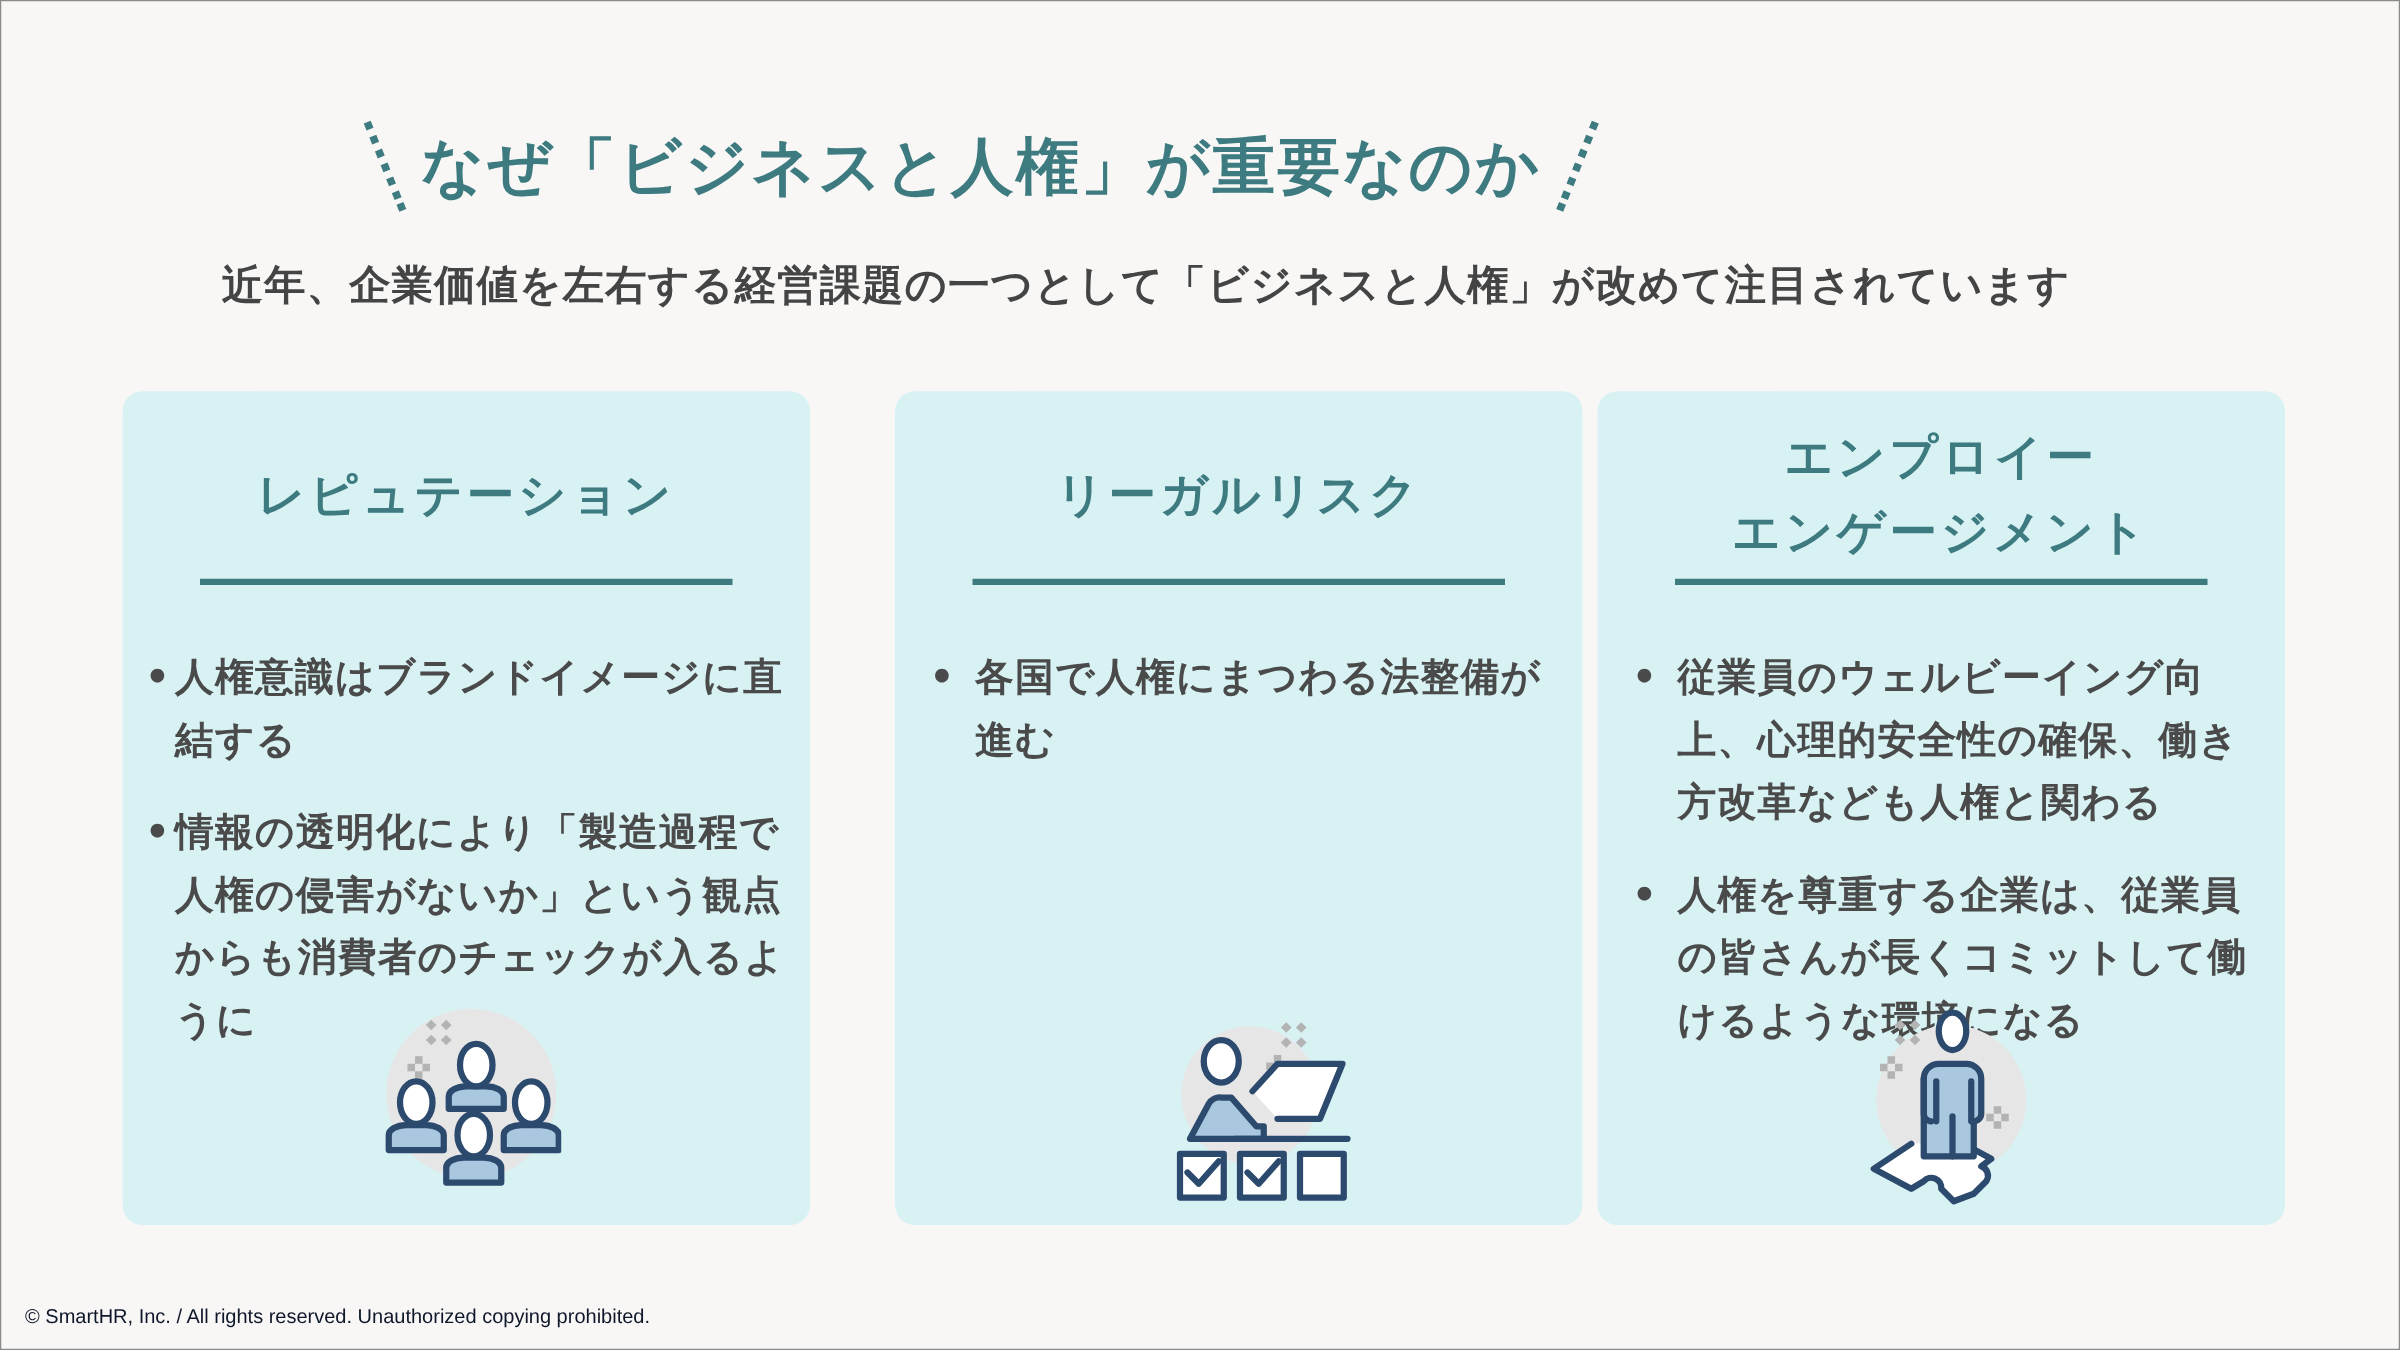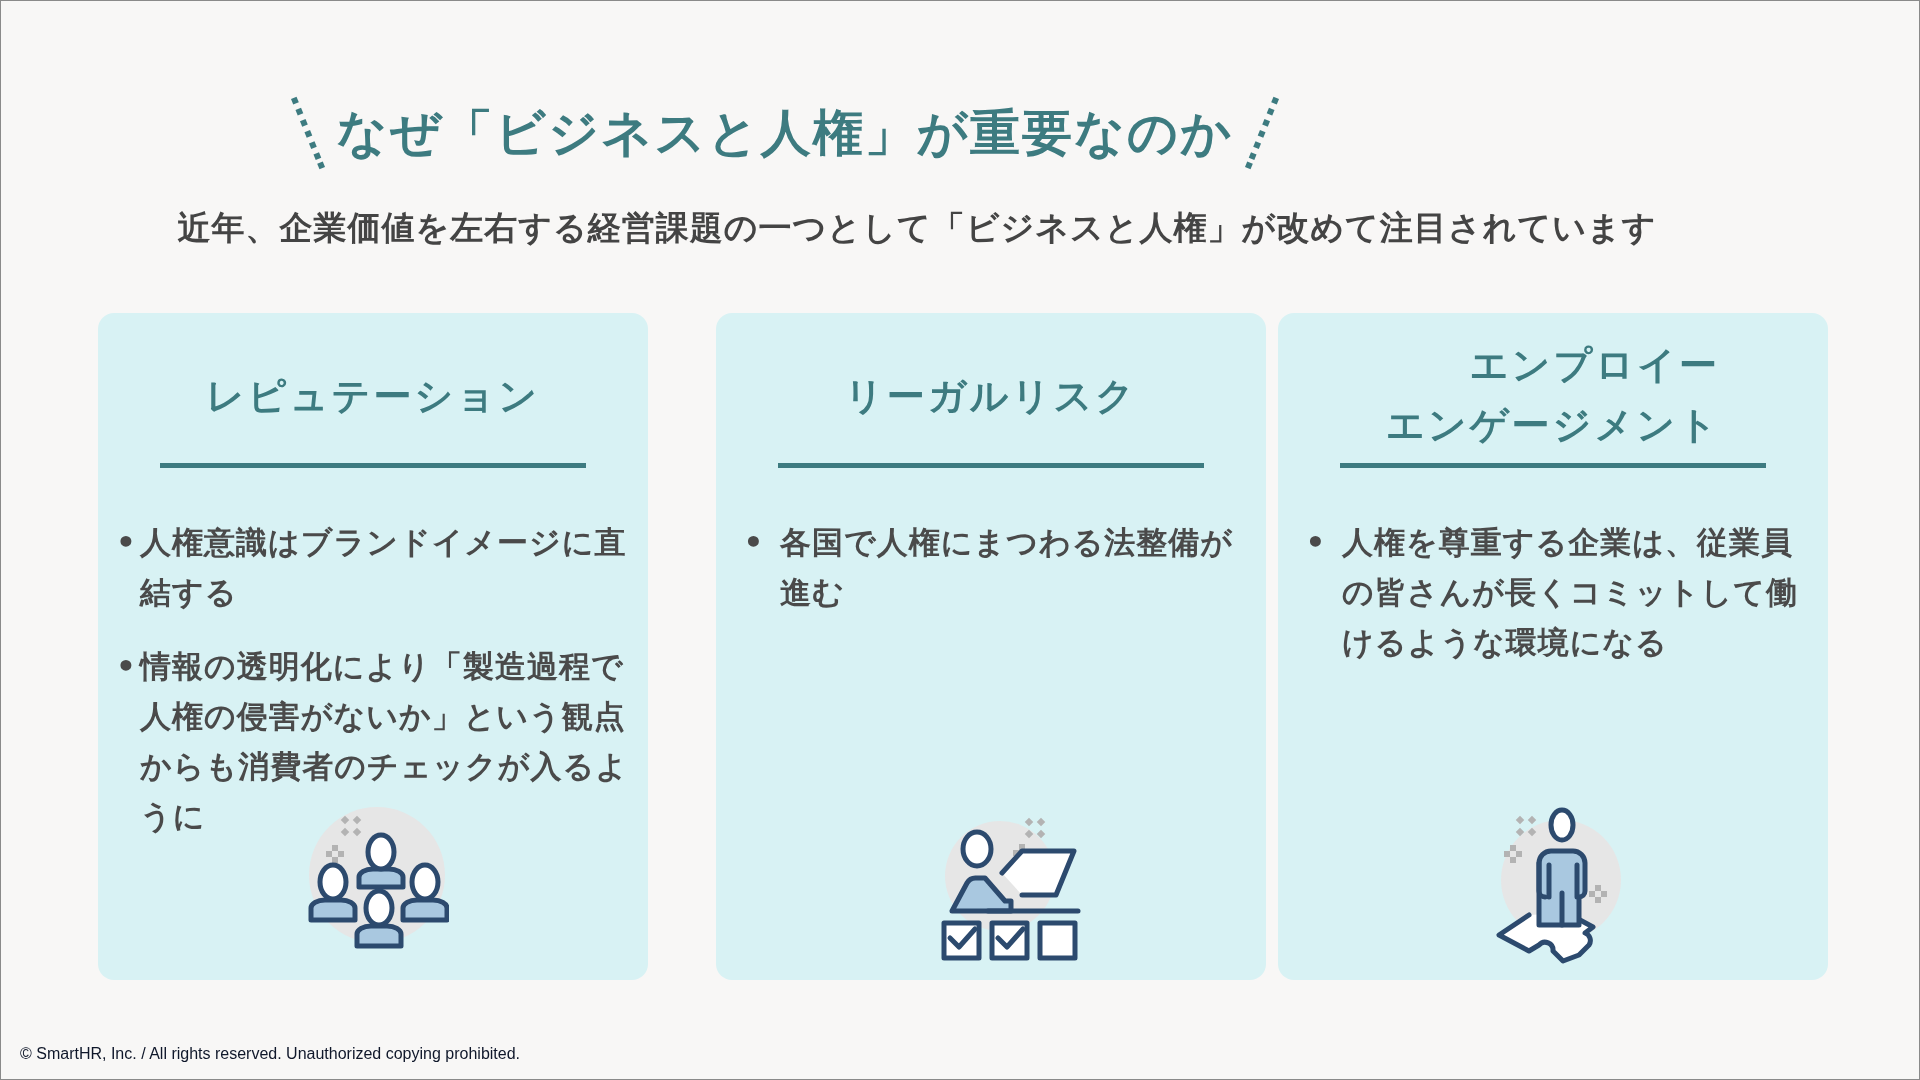--- a/index.html
+++ b/index.html
@@ -147,24 +147,25 @@
       <rect x="4" y="112" width="35" height="35" fill="#fff"></rect>
       <rect x="52" y="112" width="35" height="35" fill="#fff"></rect>
       <rect x="100" y="112" width="35" height="35" fill="#fff"></rect>
       <path d="M10 127 l9 9 l16 -18" fill="none"></path>
       <path d="M58 127 l9 9 l16 -18" fill="none"></path>
     </g>
   </svg>
 </div>
 
 <div class="card" style="left:1277px;">
-  <div class="card-title" style="padding-top:16px;box-sizing:border-box;align-items:center;text-align:right;">エンプロイー
+  <div class="card-title" style="padding-top:16px;box-sizing:border-box;align-items:center;">エンプロイー
 エンゲージメント</div>
   <div class="divider"></div>
   <ul class="bullets wide">
+    <li>従業員のウェルビーイング向上、心理的安全性の確保、働き方改革なども人権と関わる</li>
     <li>人権を尊重する企業は、従業員の皆さんが長くコミットして働けるような環境になる</li>
   </ul>
   <svg class="icon" style="left:213px;top:492px;" width="140" height="175" viewBox="0 0 140 175">
     <circle cx="70" cy="75" r="60" fill="#e6e6e6"></circle>
     <g fill="#b3b3b3">
         <rect x="26" y="12" width="6" height="6" transform="rotate(45 29 15)"></rect>
         <rect x="38" y="12" width="6" height="6" transform="rotate(45 41 15)"></rect>
         <rect x="26" y="24" width="6" height="6" transform="rotate(45 29 27)"></rect>
         <rect x="38" y="24" width="6" height="6" transform="rotate(45 41 27)"></rect>
         <rect x="19" y="40" width="6" height="6"></rect>

